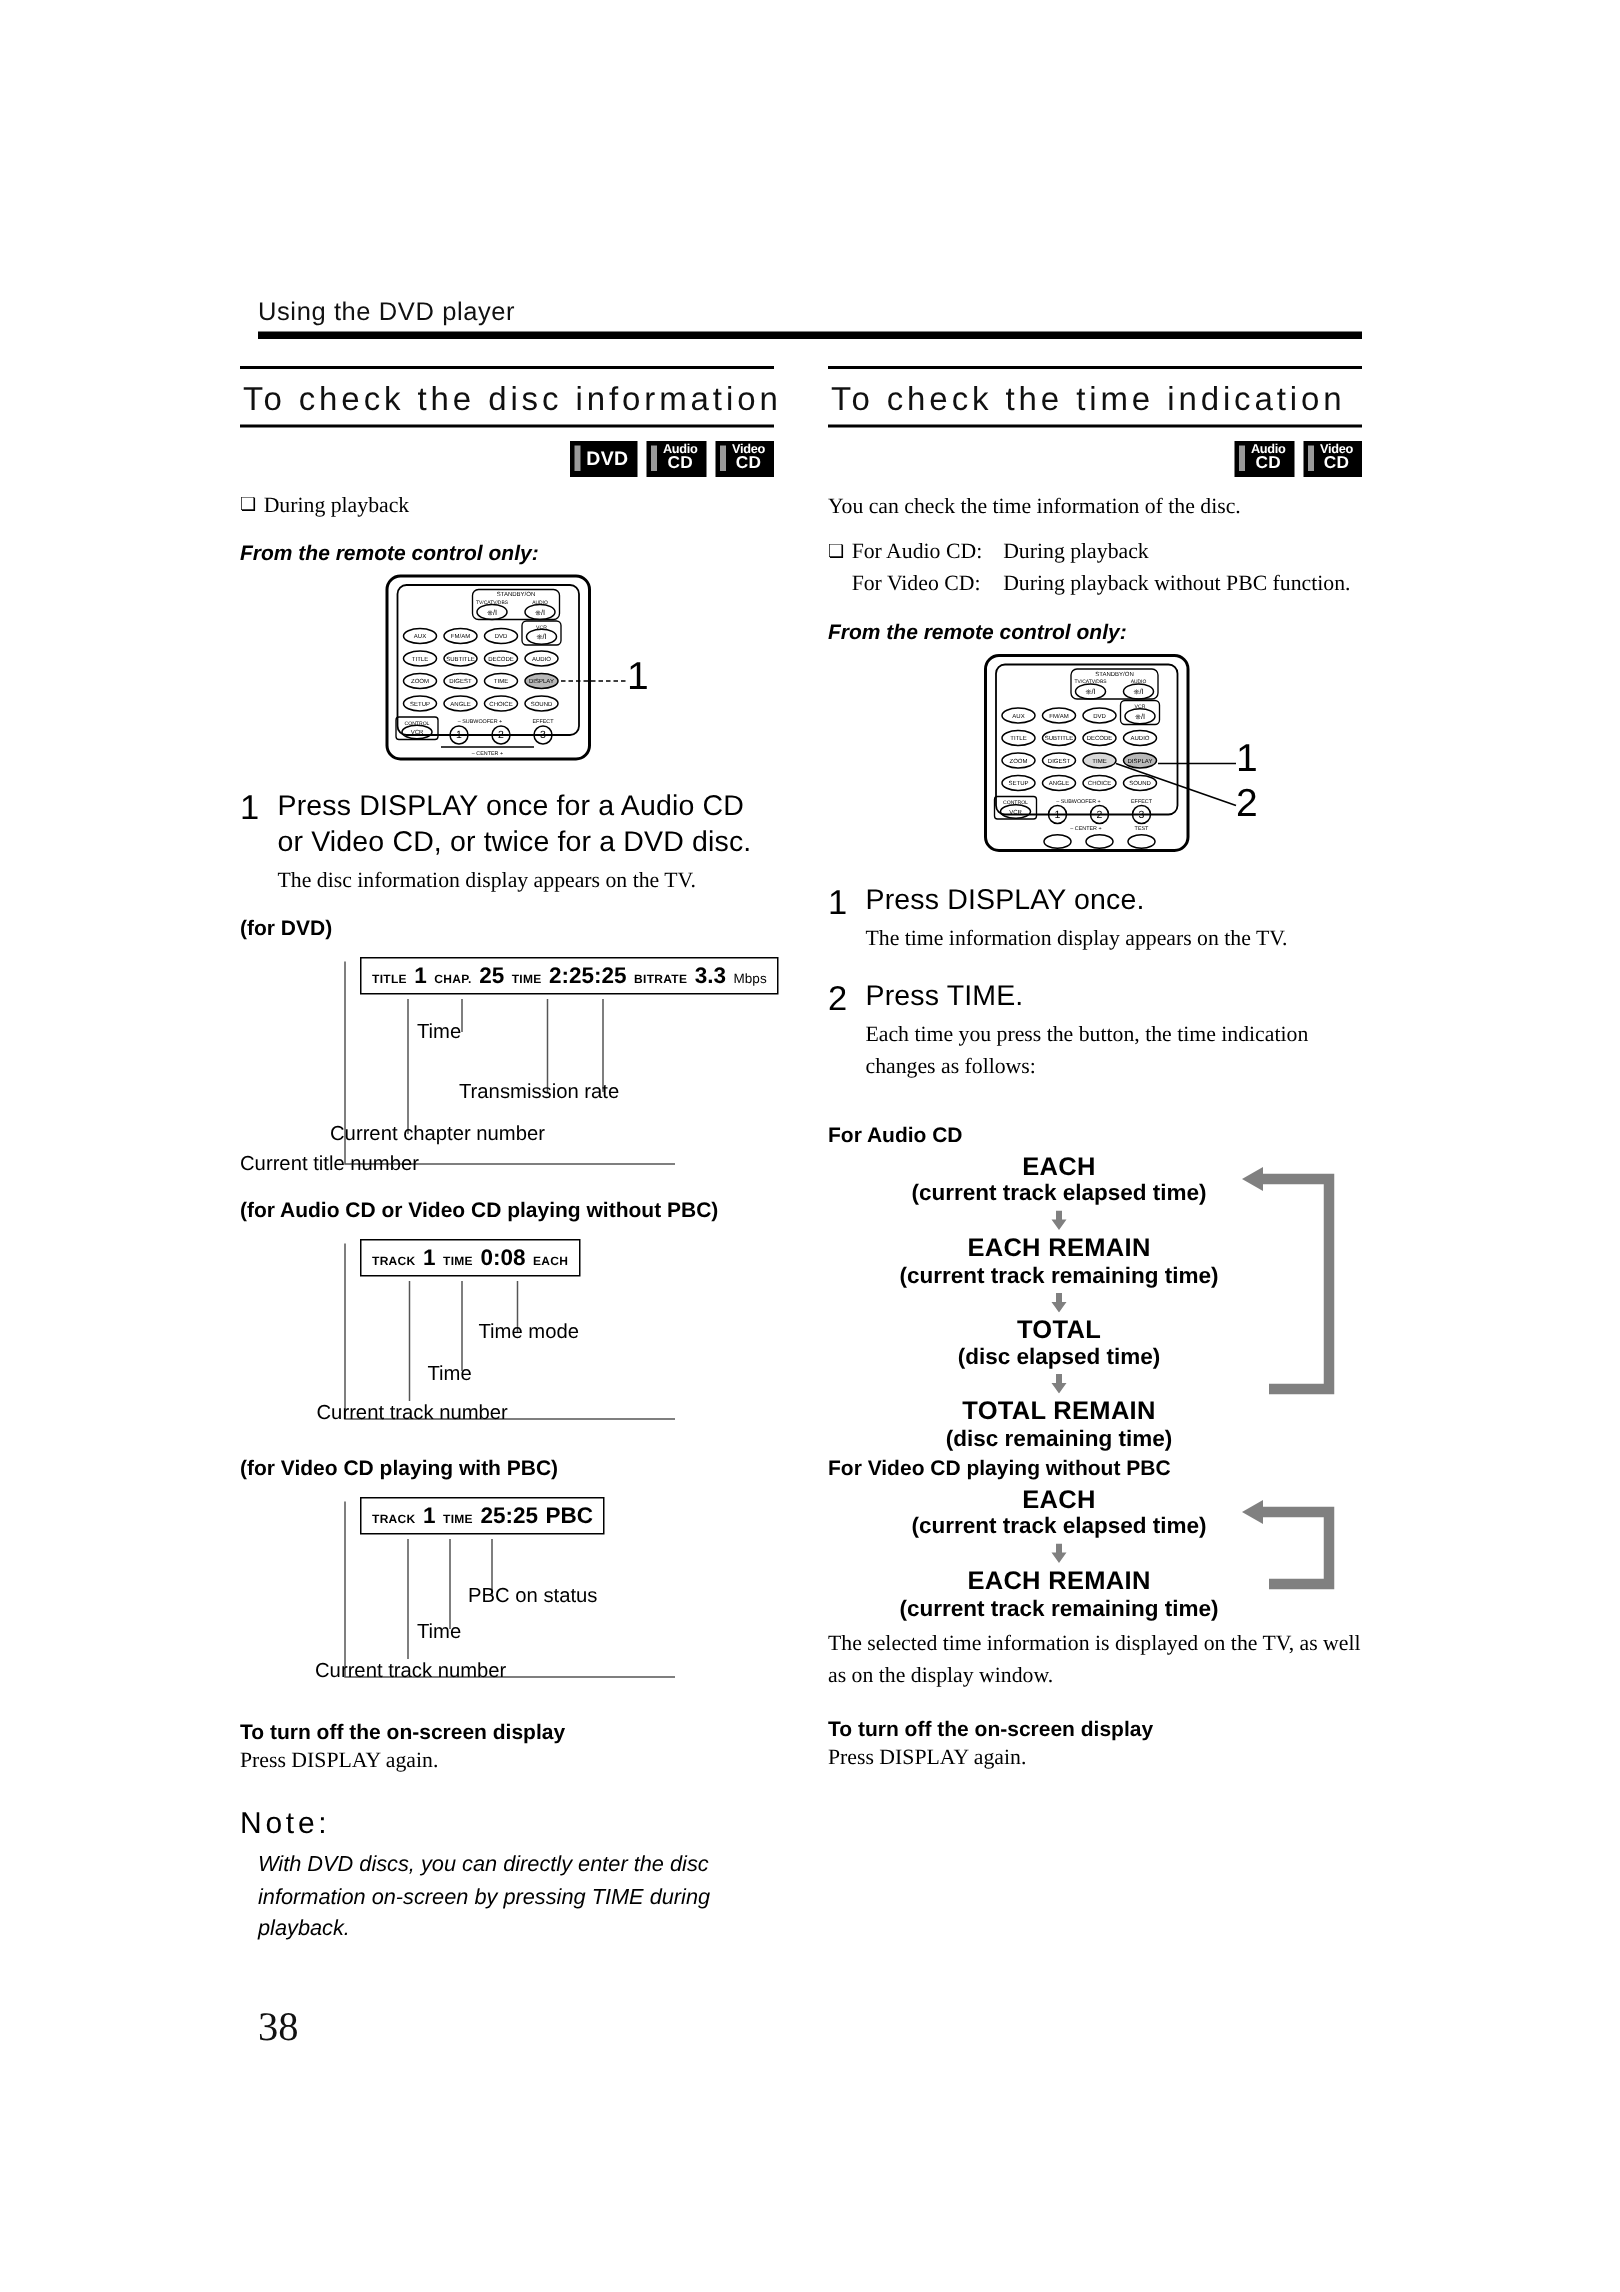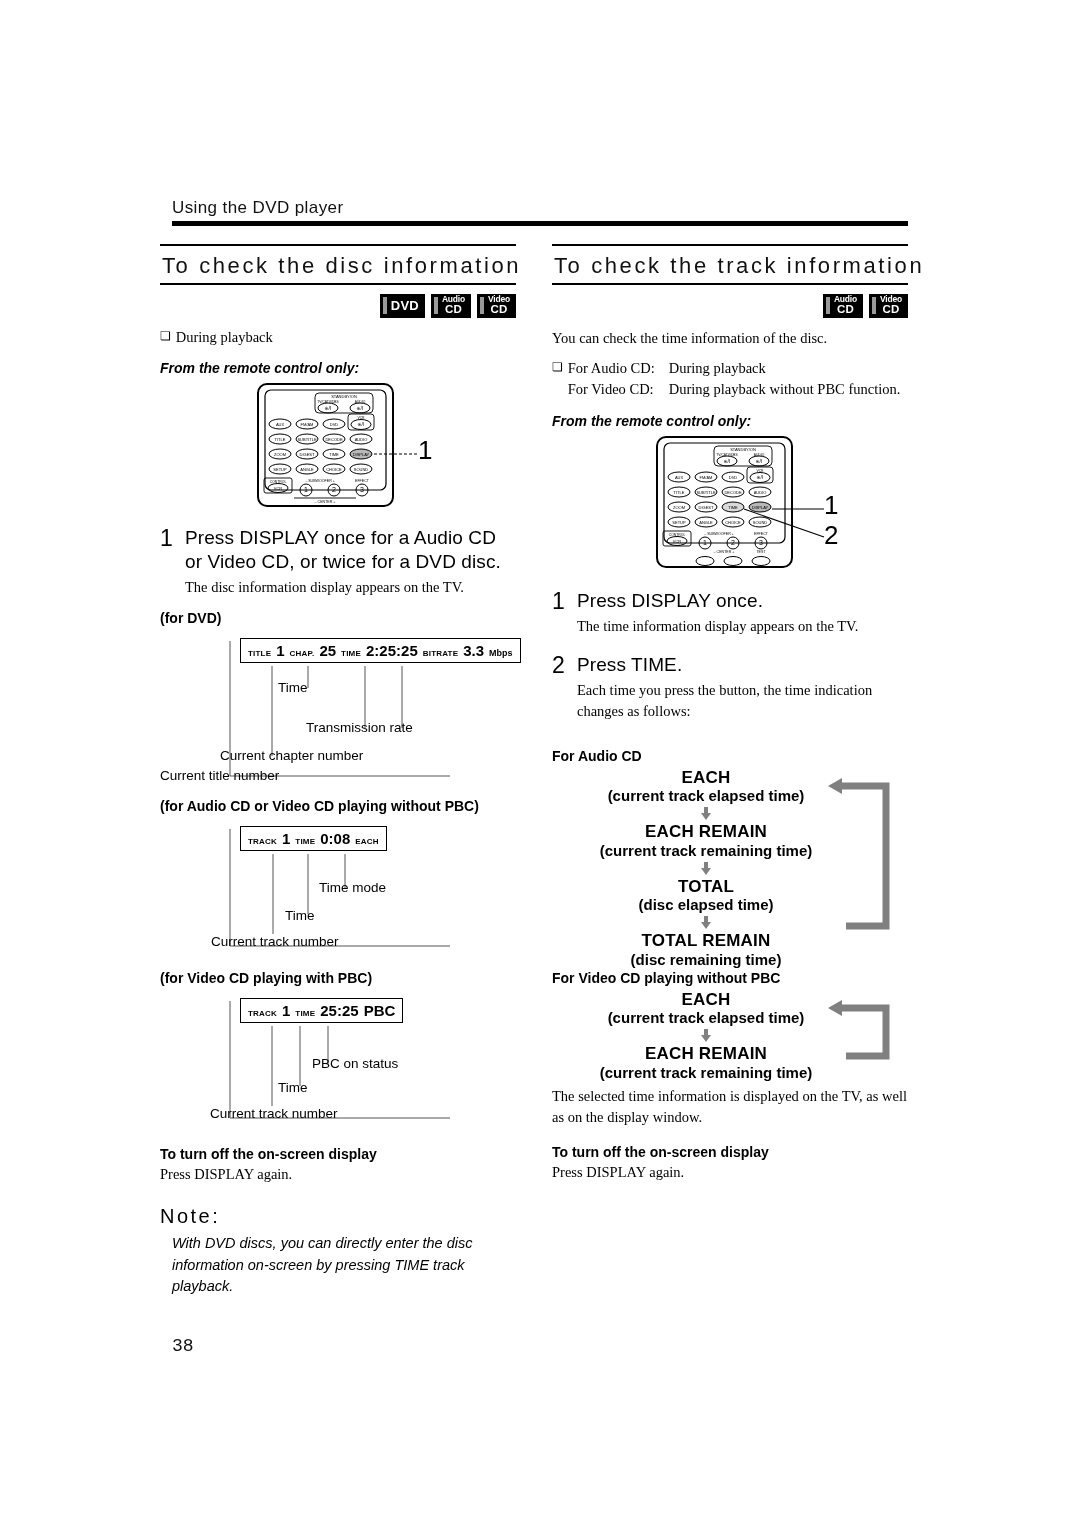--- a/index.html
+++ b/index.html
@@ -97,21 +97,21 @@
 
   
   .lcd-block { position:relative; margin-top:12px; }
   .lcd {
     border:1.5px solid #000; display:inline-flex; align-items:baseline;
     padding:3px 7px; background:#fff;
     font-family:"Liberation Sans", sans-serif; gap:5px;
   }
   .lcd .sm { font-size:8px; font-weight:bold; letter-spacing:.2px; }
   .lcd .bg { font-size:15px; font-weight:bold; }
-  .lcd .md { font-size:9px; font-weight:bold; }
+  .lcd .md { font-size:9px; font-weight:normal; }
 
   .leader-svg { display:block; }
   .callout {
     font-family:"Liberation Sans", sans-serif;
     font-size:13.5px; position:absolute; white-space:nowrap;
   }
 
   
   .remote-wrap { position:relative; margin-top:6px; }
   .cbnum {
@@ -132,22 +132,22 @@
   }
   .f-sub {
     font-family:"Liberation Sans", sans-serif;
     font-weight:bold; font-size:15px; line-height:1.2;
   }
   .dn { margin:2px auto; display:block; }
 
   
   .pageno {
     position:absolute; left:172px; top:1336px;
-    font-family:Liberation Mono, monospace;
-    font-size:18px; color:#111;
+    font-family:Liberation Serif, serif;
+    font-size:27px; color:#111;
   }
 
   .note-head {
     font-family:"Liberation Sans", sans-serif;
     font-size:20px; letter-spacing:2.5px; margin-top:20px;
   }
   .note-body {
     font-family:"Liberation Sans", sans-serif;
     font-style:italic; font-size:14.5px; line-height:1.5;
     margin-top:5px; padding-left:12px;
@@ -358,28 +358,28 @@
       </svg>
       <div class="callout" style="left:152px;top:58px;">PBC on status</div>
       <div class="callout" style="left:118px;top:82px;">Time</div>
       <div class="callout" style="left:50px;top:108px;">Current track number</div>
     </div>
 
     <div class="sub-head" style="margin-top:16px;">To turn off the on-screen display</div>
     <div class="body-p" style="margin-top:2px;">Press DISPLAY again.</div>
 
     <div class="note-head">Note:</div>
-    <div class="note-body">With DVD discs, you can directly enter the disc information on-screen by pressing TIME track playback.</div>
+    <div class="note-body">With DVD discs, you can directly enter the disc information on-screen by pressing TIME during playback.</div>
   </div>
 
   <div class="col col-right">
 
     <div class="sec-h-wrap">
       <div class="sec-rule-top"></div>
-      <div class="sec-title">To check the track information</div>
+      <div class="sec-title">To check the time indication</div>
       <div class="sec-rule-bot"></div>
     </div>
 
     <div class="badges">
       <div class="badge">
         <span class="bar"></span>
         <span class="btxt">
           <span class="l1">Audio</span>
           <span class="l2">CD</span>
         </span>

